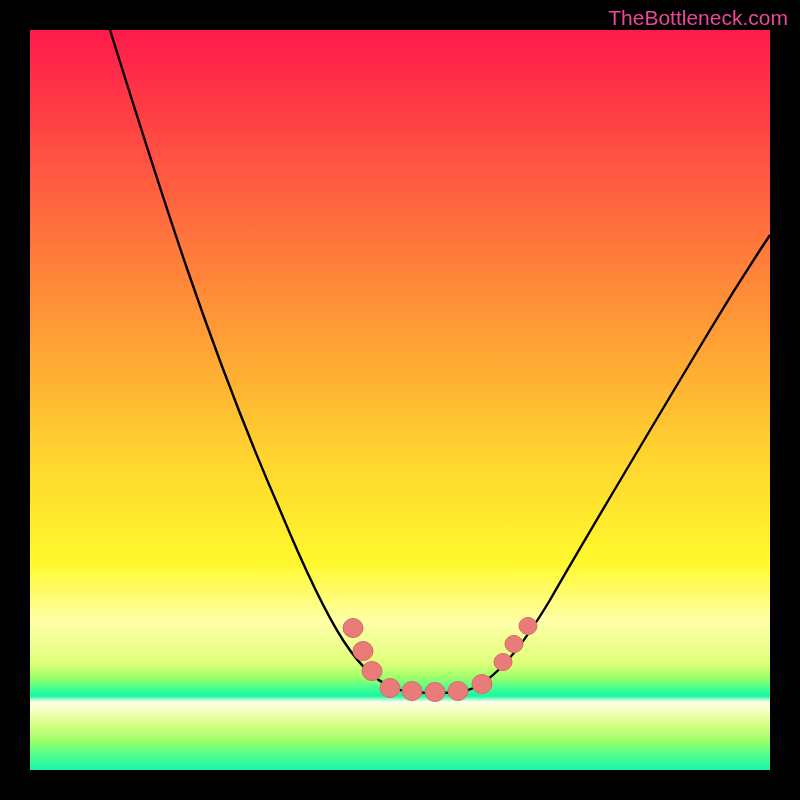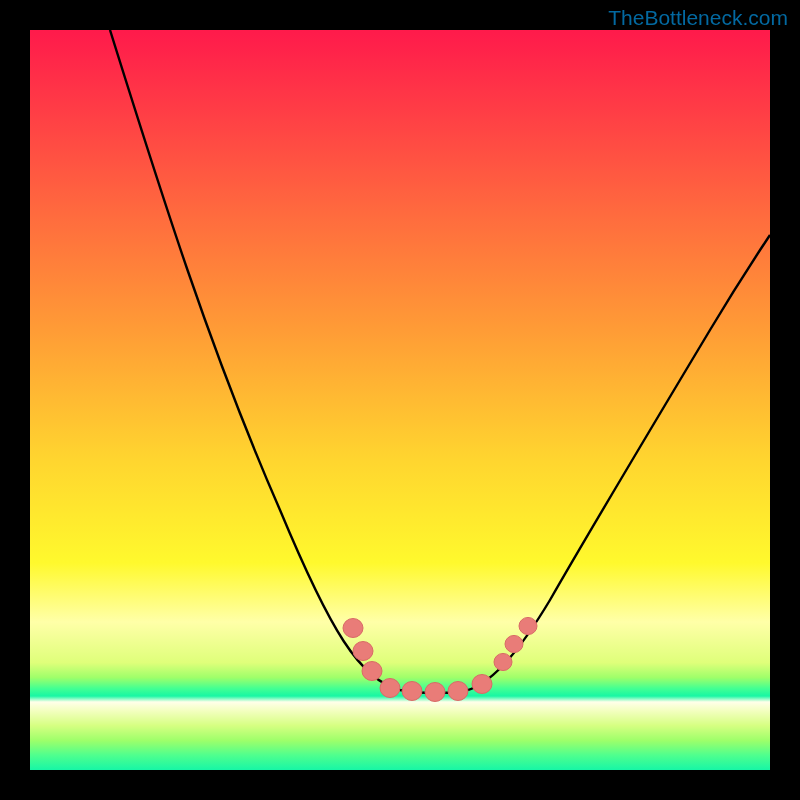--- a/index.html
+++ b/index.html
@@ -50,21 +50,21 @@
     position: absolute;
     left: 0;
     top: 0;
     width: 740px;
     height: 740px;
   }
   .watermark {
     position: absolute;
     top: 6px;
     right: 12px;
-    color: #0369a1;
+    color: #ec4899;
     font-size: 21px;
     font-weight: 500;
     letter-spacing: 0px;
   }
 </style>
 </head>
 <body>
 
 <div class="frame">
   <div class="plot">

